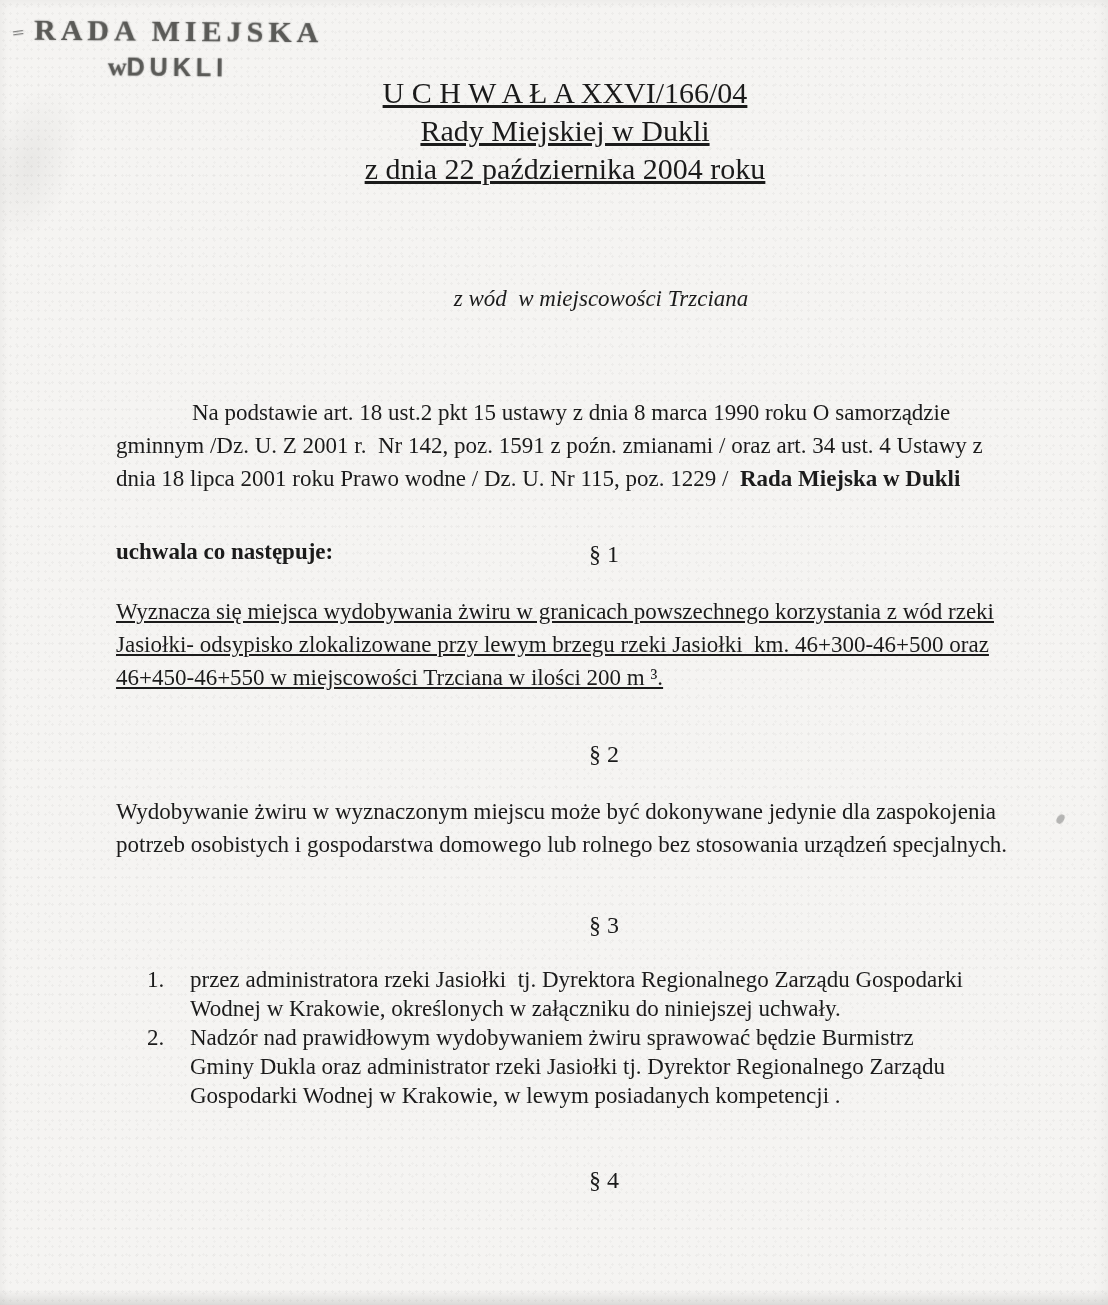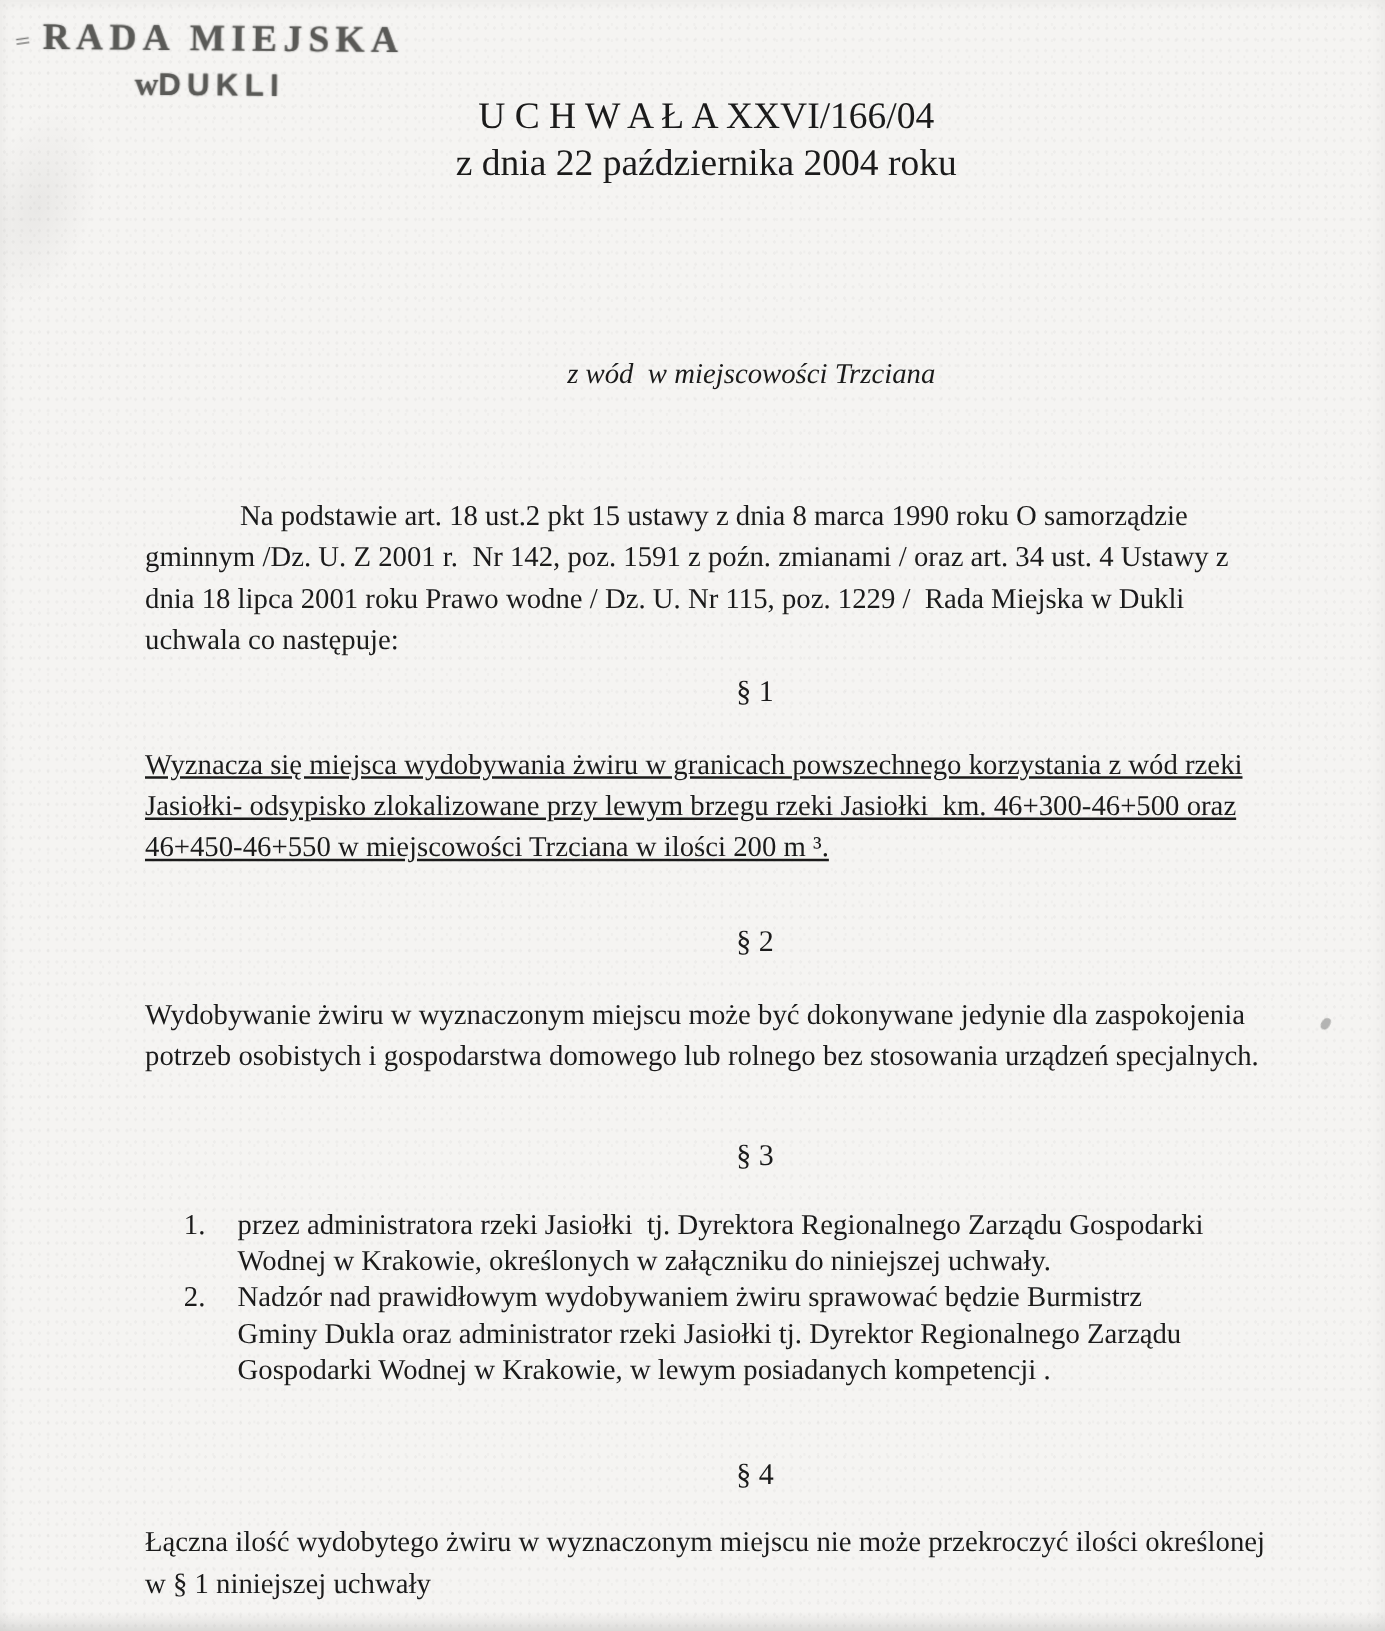--- a/index.html
+++ b/index.html
@@ -69,27 +69,28 @@
   .stamp-w {
     font: bold 26px "Liberation Serif", serif;
   }
   .stamp-dukli {
     font: bold 25px "Liberation Sans", sans-serif;
     letter-spacing: 5px;
   }
   
   .abs { position: absolute; }
   .line { white-space: pre; }
-  .b { font-weight: normal; }
+  .b { font-weight: bold; margin-top: 40px; }
 
   .title-block {
     left: 90px; top: 74px; width: 950px;
     text-align: center;
     font-size: 30px;
     line-height: 38px;
+    text-decoration: underline;
   }
   .subject {
     left: 125px; top: 283px; width: 952px;
     text-align: center;
     font-style: italic;
     font-size: 23px;
     line-height: 32px;
   }
   .body-text {
     left: 116px; width: 970px;
@@ -133,20 +134,21 @@
   <div class="artifact-mark">=</div>
   <div class="speck"></div>
 
   <div class="stamp">
     <div class="stamp-line1">RADA MIEJSKA</div>
     <div class="stamp-line2"><span class="stamp-w">w</span><span class="stamp-dukli">DUKLI</span></div>
   </div>
 
   <div class="abs title-block">
     <div class="line">U C H W A Ł A XXVI/166/04</div>
+    <div class="line">Rady Miejskiej w Dukli</div>
     <div class="line">z dnia 22 października 2004 roku</div>
   </div>
 
   <div class="abs subject">
     <div class="line">z wód  w miejscowości Trzciana</div>
   </div>
 
   <div class="abs body-text preamble">
     <div class="line first">Na podstawie art. 18 ust.2 pkt 15 ustawy z dnia 8 marca 1990 roku O samorządzie</div>
     <div class="line">gminnym /Dz. U. Z 2001 r.  Nr 142, poz. 1591 z poźn. zmianami / oraz art. 34 ust. 4 Ustawy z</div>
@@ -180,18 +182,14 @@
       <div class="num">2.</div>
       <div class="item-lines">
         <div class="line">Nadzór nad prawidłowym wydobywaniem żwiru sprawować będzie Burmistrz</div>
         <div class="line">Gminy Dukla oraz administrator rzeki Jasiołki tj. Dyrektor Regionalnego Zarządu</div>
         <div class="line">Gospodarki Wodnej w Krakowie, w lewym posiadanych kompetencji .</div>
       </div>
     </div>
   </div>
 
   <div class="abs sec-head sec4-head">§ 4</div>
-  <div class="abs body-text sec4-body">
-    <div class="line">Łączna ilość wydobytego żwiru w wyznaczonym miejscu nie może przekroczyć ilości określonej</div>
-    <div class="line">w § 1 niniejszej uchwały</div>
-  </div>
 
 </div>
 
 </body></html>

